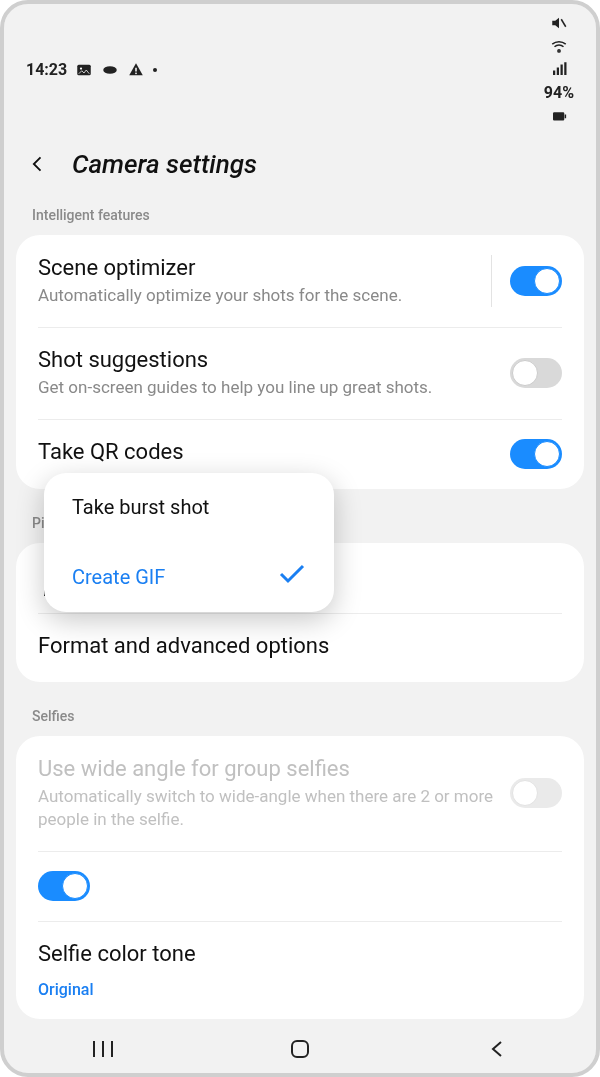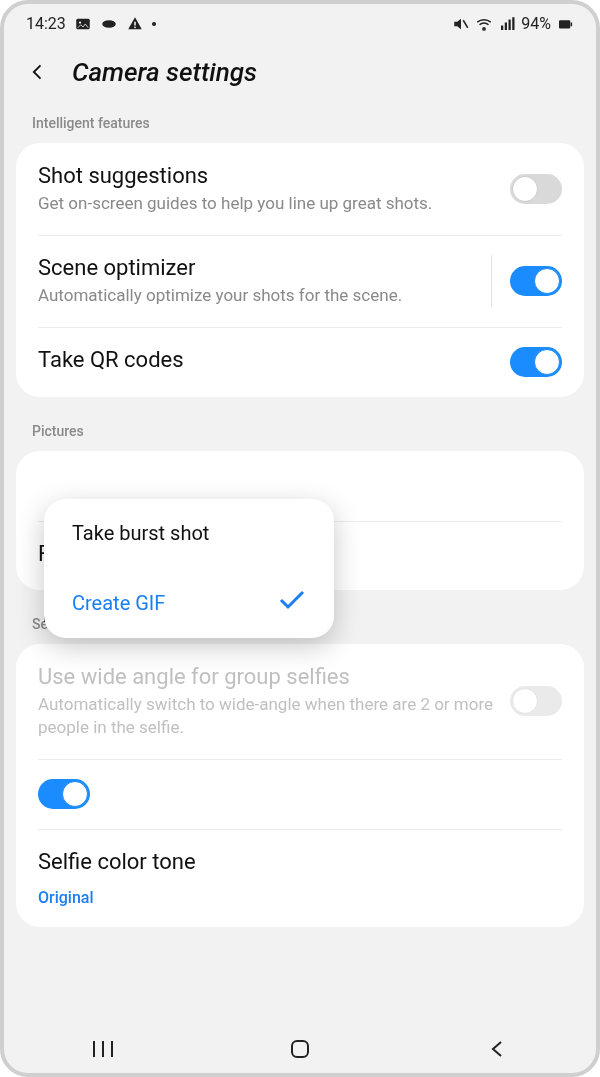--- a/index.html
+++ b/index.html
@@ -1,22 +1,22 @@
 <!DOCTYPE html>
 <html><head>
   <meta charset="utf-8">
   <style>
     * { margin:0; padding:0; box-sizing:border-box; font-family: -apple-system, "Segoe UI", Roboto, sans-serif; -webkit-font-smoothing:antialiased; }
     body { width:600px; height:1077px; background:#fff; position:relative; overflow:hidden; }
     .frame { position:absolute; inset:0; border:4px solid #cfcfcf; border-radius:28px; pointer-events:none; }
     .screen { position:absolute; left:4px; top:4px; right:4px; bottom:4px; background:#f2f2f2; border-radius:24px; overflow:hidden; }
 
-    .status-bar { display:flex; justify-content:space-between; align-items:center; padding:10px 22px 6px; font-size:16px; font-weight:400; color:#222; }
+    .status-bar { display:flex; justify-content:space-between; align-items:center; padding:10px 22px 6px; font-size:16px; font-weight:700; color:#222; }
     .status-left { display:flex; gap:8px; align-items:center; }
-    .status-right { display:flex; gap:5px; align-items:center; }
+    .status-right { display:flex; gap:5px; align-items:center;flex-direction:column; }
     .sicon { width:18px; height:18px; display:inline-flex; align-items:center; justify-content:center; }
     .sicon svg { width:18px; height:18px; }
     .dot { width:4px; height:4px; background:#222; border-radius:50%; }
 
     .title-row { display:flex; align-items:center; gap:20px; padding:18px 20px 24px;font-style:italic; }
     .back-btn { width:28px; height:28px; display:flex; align-items:center; justify-content:center; cursor:pointer; }
     .back-btn svg { width:20px; height:20px; stroke:#111; stroke-width:2.2; fill:none; }
     .page-title { font-size:26px; font-weight:500; color:#111; }
 
     .section-label { font-size:14px; color:#8a8a8a; font-weight:500; padding:4px 28px 12px; }
@@ -27,21 +27,21 @@
     .row-title { font-size:22px; color:#111; font-weight:400; margin-bottom:4px; }
     .row-desc { font-size:17px; color:#898989; line-height:1.35; }
     .row-value { font-size:16px; color:#1a7ff2; font-weight:500; margin-top:14px; }
     .row.dim .row-title, .row.dim .row-desc { color:#c0c0c0; }
     .divider-vert { width:1px; height:52px; background:#e3e3e3; margin:0 18px; }
     .toggle { width:52px; height:30px; border-radius:15px; background:#d9d9d9; position:relative; flex-shrink:0; cursor:pointer; }
     .toggle .knob { position:absolute; top:2px; left:2px; width:26px; height:26px; background:#fff; border:1px solid #ccc; border-radius:50%; transition:none; }
     .toggle.on { background:#1a8cff; }
     .toggle.on .knob { left:24px; border-color:#1a8cff; }
 
-    .popup-container { position:absolute; left:40px; top:549px; z-index:10; }
+    .popup-container { position:absolute; left:40px; top:523px; z-index:10; }
     .pointer-bar { position:absolute; left:0; top:7px; width:10px; height:62px; background:#000; }
     .popup { position:relative; width:290px; background:#fff; border-radius:22px; box-shadow:0 8px 28px rgba(0,0,0,.22); overflow:hidden; margin-left:0; margin-top:-54px; }
     .popup-item { display:flex; align-items:center; justify-content:space-between; padding:22px 28px; font-size:20px; color:#111; cursor:pointer; }
     .popup-item.sel { color:#1a7ff2;align-items:center; }
     .popup-check svg { width:28px; height:22px; stroke:#1a7ff2; stroke-width:3; fill:none; }
 
     .navbar { position:absolute; left:0; right:0; bottom:0; height:48px; display:flex; justify-content:space-around; align-items:center; background:#f2f2f2; }
     .nav-btn { width:80px; height:40px; display:flex; align-items:center; justify-content:center; cursor:pointer; }
     .nav-btn svg { stroke:#222; stroke-width:2; fill:none; }
   </style>
@@ -110,34 +110,34 @@
           <polyline points="15 4 7 12 15 20"></polyline>
         </svg>
     </div>
     <div class="page-title">Camera settings</div>
   </div>
 
   <div class="section-label">Intelligent features</div>
   <div class="card">
     <div class="row">
       <div class="row-text">
+        <div class="row-title">Scene optimizer</div>
+        <div class="row-desc">Automatically optimize your shots for the scene.</div>
+      </div>
+      <div class="divider-vert"></div>
+      <div class="toggle on">
+          <div class="knob"></div>
+        </div>
+    </div>
+    <div class="row">
+      <div class="row-text">
         <div class="row-title">Shot suggestions</div>
         <div class="row-desc">Get on-screen guides to help you line up great shots.</div>
       </div>
       <div class="toggle">
-          <div class="knob"></div>
-        </div>
-    </div>
-    <div class="row">
-      <div class="row-text">
-        <div class="row-title">Scene optimizer</div>
-        <div class="row-desc">Automatically optimize your shots for the scene.</div>
-      </div>
-      <div class="divider-vert"></div>
-      <div class="toggle on">
           <div class="knob"></div>
         </div>
     </div>
     <div class="row">
       <div class="row-text">
         <div class="row-title">Take QR codes</div>
       </div>
       <div class="toggle on">
           <div class="knob"></div>
         </div>

